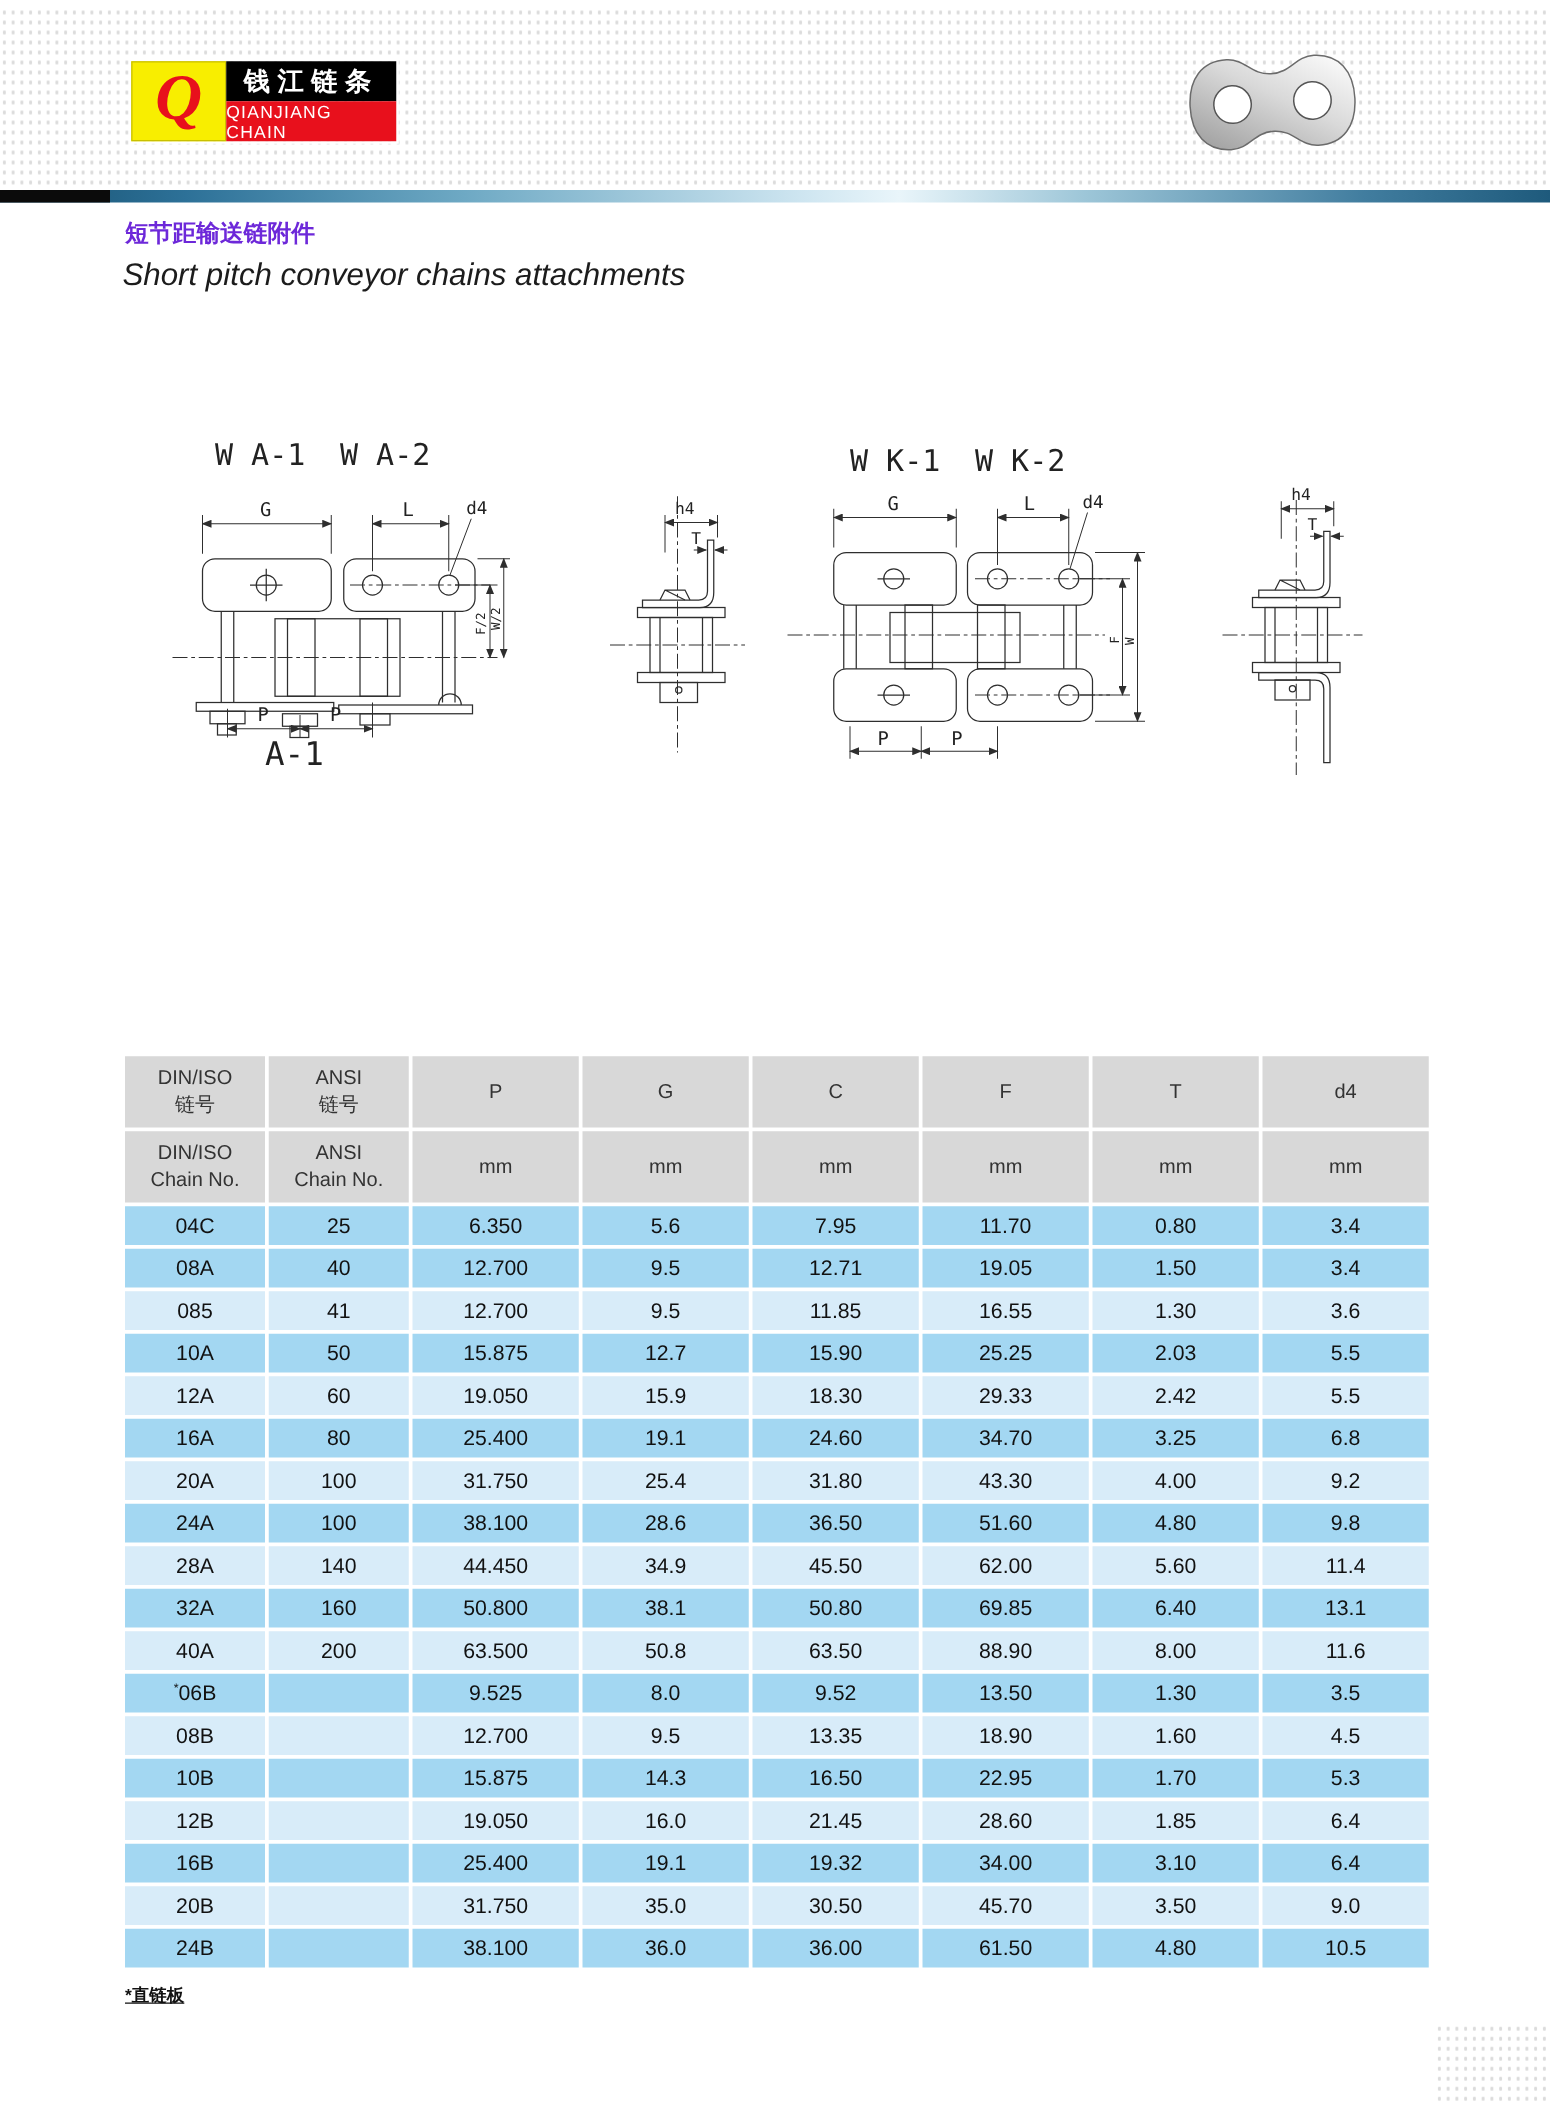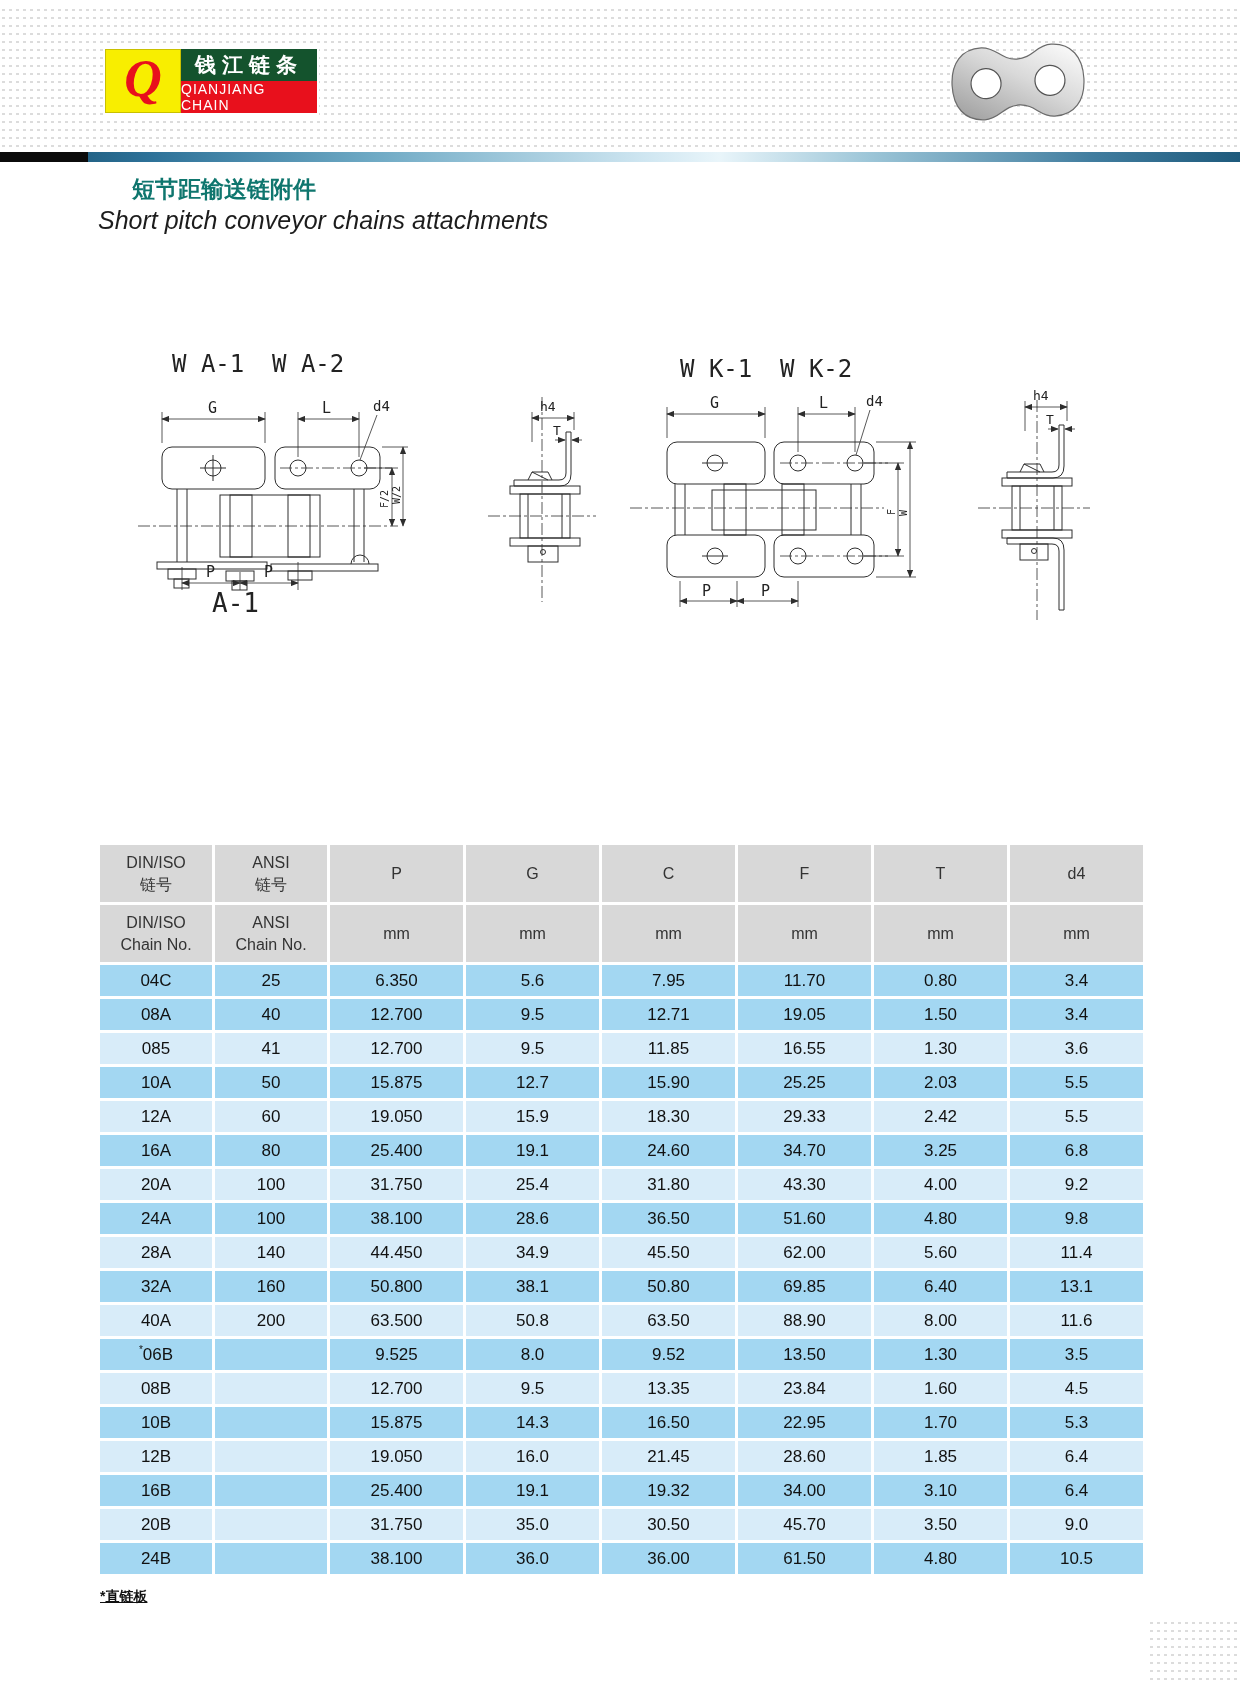--- a/index.html
+++ b/index.html
@@ -9,32 +9,32 @@
         background-size:7px 8px;}
   .header-band{position:absolute;left:0;top:6px;width:1240px;height:146px;}
   
   .logo{position:absolute;left:103px;top:47px;width:216px;height:68px;display:flex;
         border:2px solid #ffffff;box-sizing:border-box;}
   .logo-q{width:76px;background:#f8ee00;border:1px solid #c9c000;box-sizing:border-box;
           display:flex;align-items:center;justify-content:center;}
   .logo-q span{font-family:"Liberation Serif",serif;font-style:italic;font-weight:bold;
           font-size:52px;color:#e8101c;line-height:1;transform:translateY(-2px);}
   .logo-right{flex:1;display:flex;flex-direction:column;}
-  .logo-cn{flex:1;background:#14532d;color:#fff;display:flex;align-items:center;
+  .logo-cn{flex:1;background:#000000;color:#fff;display:flex;align-items:center;
           justify-content:center;font-size:21px;font-weight:bold;letter-spacing:6px;}
   .logo-en{flex:1;background:#e8101c;color:#fff;display:flex;align-items:center;
           justify-content:center;font-size:14px;font-weight:normal;letter-spacing:1px;}
   .plate-icon{position:absolute;left:948px;top:42px;}
   
   .divider-bar{position:absolute;left:0;top:152px;width:1240px;height:10px;
         background:linear-gradient(90deg,#164f6e 0%,#2d7198 12%,#6ea9c4 30%,#cfe6f1 52%,
                    #e9f5fa 58%,#9dc6d8 70%,#417d9f 88%,#1e5a7c 100%);}
   .divider-black{position:absolute;left:0;top:152px;width:88px;height:10px;background:#0b0b0b;}
   
-  .title-cn{position:absolute;left:100px;top:174px;font-size:23px;font-weight:700;color:#0f766e;margin-left:32px;}
+  .title-cn{position:absolute;left:100px;top:174px;font-size:19px;font-weight:700;color:#6d28d9;}
   .title-en{position:absolute;left:98px;top:206px;font-size:25px;font-weight:400;color:#1c1c1c;font-style:italic;}
   
   .cad{position:absolute;}
   .cad text{font-family:"DejaVu Sans Mono","Liberation Mono",monospace;fill:#222;}
   .cad .ln{stroke:#2e2e2e;stroke-width:1;fill:none;}
   .cad .cl{stroke:#2e2e2e;stroke-width:0.8;fill:none;stroke-dasharray:12 3 3 3;}
   .cad .dim{stroke:#2e2e2e;stroke-width:0.8;fill:none;}
   
   table.spec{position:absolute;left:97px;top:842px;border-collapse:separate;border-spacing:3px;}
   table.spec th{background:#d8d8d8;font-weight:400;font-size:16px;color:#333;
@@ -437,21 +437,21 @@
           <td>13.50</td>
           <td>1.30</td>
           <td>3.5</td>
         </tr>
         <tr class="light">
           <td>08B</td>
           <td></td>
           <td>12.700</td>
           <td>9.5</td>
           <td>13.35</td>
-          <td>23.84</td>
+          <td>18.90</td>
           <td>1.60</td>
           <td>4.5</td>
         </tr>
         <tr class="dark">
           <td>10B</td>
           <td></td>
           <td>15.875</td>
           <td>14.3</td>
           <td>16.50</td>
           <td>22.95</td>

